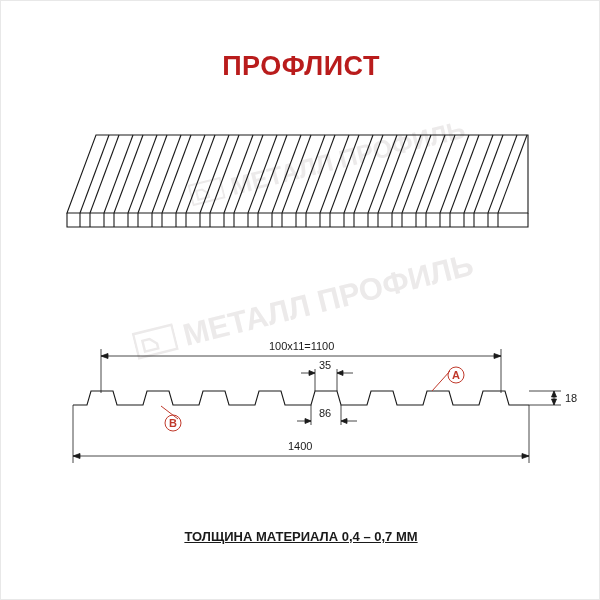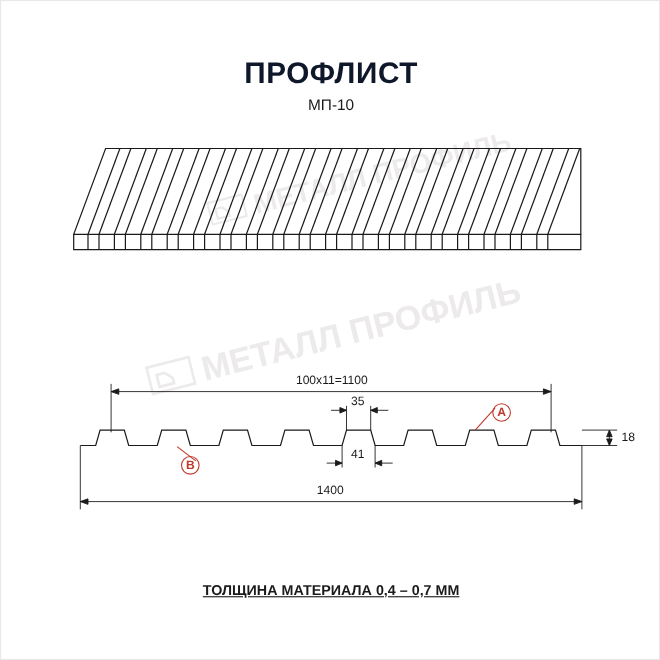--- a/index.html
+++ b/index.html
@@ -21,21 +21,21 @@
   }
   .title {
     position: absolute;
     top: 50px;
     left: 0;
     width: 600px;
     text-align: center;
     font-size: 27px;
     font-weight: bold;
     letter-spacing: 0.5px;
-    color: #0f172a;
+    color: #b91c1c;
   }
   .subtitle {
     position: absolute;
     top: 86px;
     left: 0;
     width: 600px;
     text-align: center;
     font-size: 14px;
     color: #1a1a1a;
   }
@@ -96,21 +96,20 @@
     color: #c0392b;
     text-align: center;
   }
 </style>
 </head>
 <body>
 
 <div id="page">
 
   <div class="title">ПРОФЛИСТ</div>
-  <div class="subtitle">МП-10</div>
 
   <div class="wm wm1">
     <span class="wm-logo">
       <svg width="34" height="24" viewBox="0 0 34 24">
         <rect x="1" y="2" width="32" height="20" fill="none" stroke="#eceaea" stroke-width="2"></rect>
         <path d="M7 18 L7 9 L13 9 L18 14 L18 18 Z" fill="none" stroke="#eceaea" stroke-width="2"></path>
       </svg>
     </span><span>МЕТАЛЛ ПРОФИЛЬ</span>
   </div>
 
@@ -261,21 +260,21 @@
         <path d="M449 370 L431 390"></path>
         <path d="M177 418 L160 405"></path>
         <circle cx="455" cy="374" r="8" fill="none"></circle>
         <circle cx="172" cy="422" r="8" fill="none"></circle>
       </g>
     </g>
   </svg>
 
   <div class="dim-label" style="left:268px; top:339px;">100x11=1100</div>
   <div class="dim-label" style="left:318px; top:358px;">35</div>
-  <div class="dim-label" style="left:318px; top:406px;">41</div>
+  <div class="dim-label" style="left:318px; top:406px;">86</div>
   <div class="dim-label" style="left:564px; top:391px;">18</div>
   <div class="dim-label" style="left:287px; top:439px;">1400</div>
 
   <div class="callout-letter" style="left:449px; top:368px; width:12px;">A</div>
   <div class="callout-letter" style="left:166px; top:416px; width:12px;">B</div>
 
   <div class="footnote">ТОЛЩИНА МАТЕРИАЛА 0,4 – 0,7 ММ</div>
 </div>
 
 </body></html>

